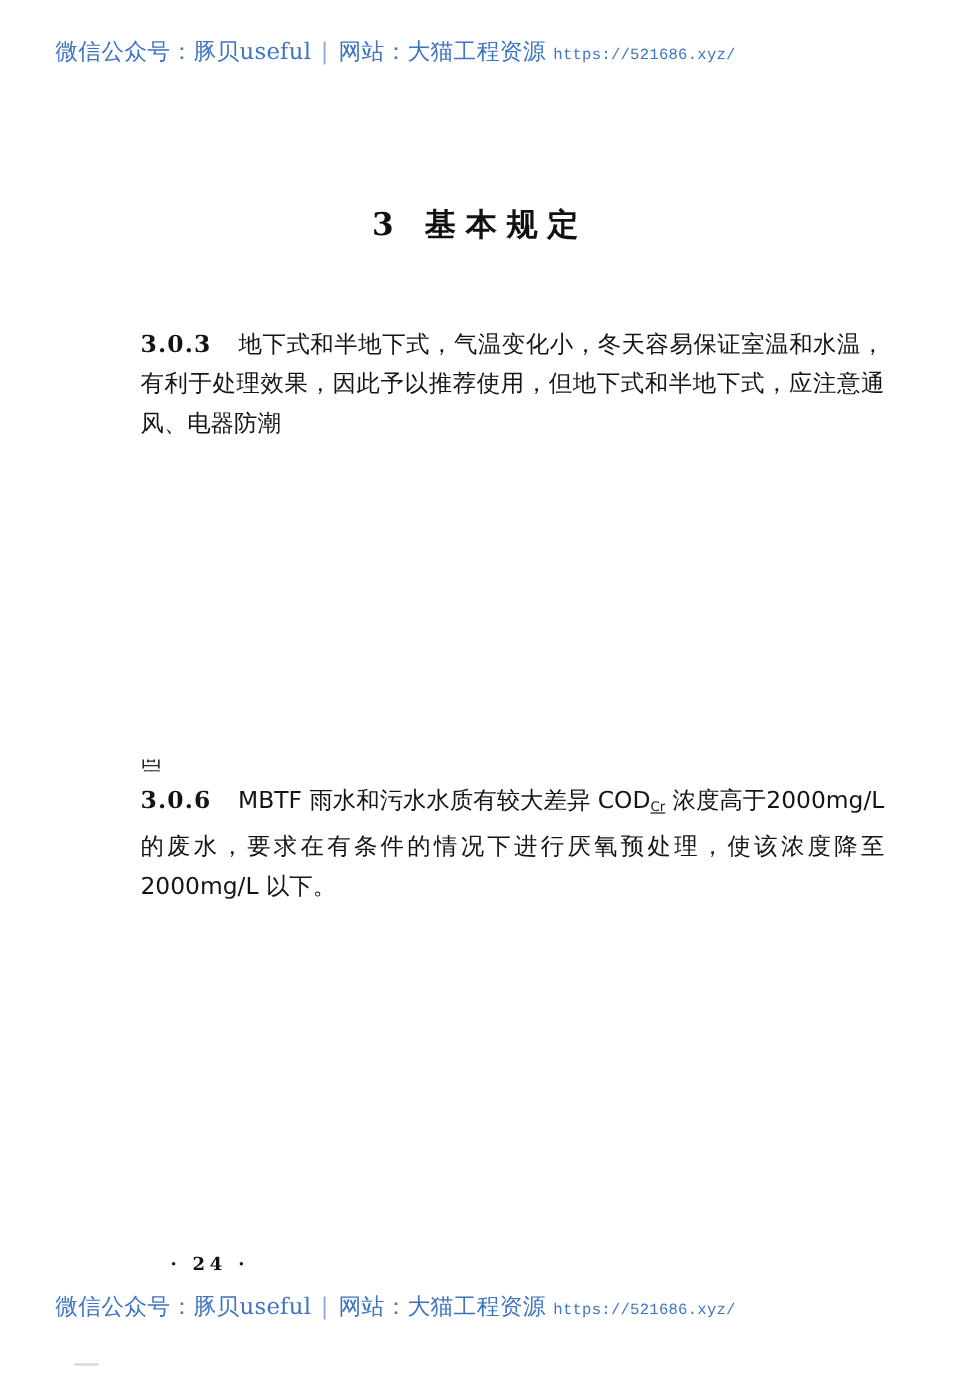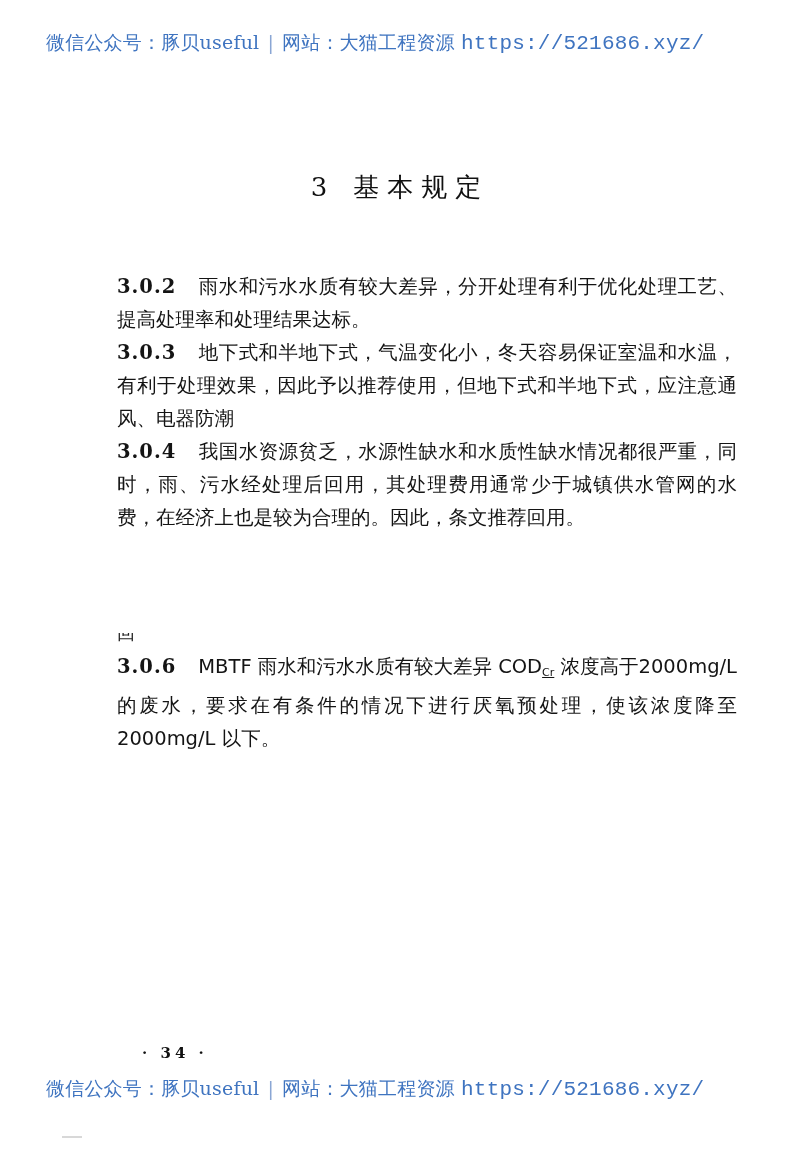--- a/index.html
+++ b/index.html
@@ -23,33 +23,33 @@
       color: #3f74c0;
       white-space: nowrap;
       letter-spacing: 0.2px;
     }
     .watermark .sep {
       color: #8aa6d4;
       margin: 0 8px;
     }
     .watermark .url {
       font-family: "Liberation Mono", "DejaVu Sans Mono", monospace;
-      font-size: 21px;
+      font-size: 13px;
     }
     .wm-top { top: 30px; }
     .wm-bottom { top: 1076px; }
 
     .chapter-title {
       position: absolute;
       top: 170px;
       left: 0;
       width: 800px;
       text-align: center;
       font-size: 26px;
-      font-weight: normal;
+      font-weight: bold;
       letter-spacing: 8px;
       font-family: "DejaVu Serif", "Liberation Serif", serif;
     }
     .chapter-title .num {
       margin-right: 18px;
     }
 
     .content {
       position: absolute;
       left: 117px;
@@ -119,39 +119,33 @@
 <div class="watermark wm-top">
   <span>微信公众号：豚贝useful</span><span class="sep">|</span><span>网站：大猫工程资源</span> <span class="url">https://521686.xyz/</span>
 </div>
 
 <div class="chapter-title">
   <span class="num">3</span><span>基本规定</span>
 </div>
 
 <div class="content block-a">
   <p class="clause">
-    <span class="clause-num">3.0.2</span><span>雨水和污水水质有较大差异，分开处理有利于优化处理工艺、提高处理率和处理结果达标。</span>
-  </p>
-  <p class="clause">
     <span class="clause-num">3.0.3</span><span>地下式和半地下式，气温变化小，冬天容易保证室温和水温，有利于处理效果，因此予以推荐使用，但地下式和半地下式，应注意通风、电器防潮</span>
-  </p>
-  <p class="clause">
-    <span class="clause-num">3.0.4</span><span>我国水资源贫乏，水源性缺水和水质性缺水情况都很严重，同时，雨、污水经处理后回用，其处理费用通常少于城镇供水管网的水费，在经济上也是较为合理的。因此，条文推荐回用。</span>
   </p>
 </div>
 
 <div class="remnant">
   <span>回用。</span>
 </div>
 
 <div class="content block-b">
   <p class="clause">
     <span class="clause-num">3.0.6</span><span>MBTF 雨水和污水水质有较大差异 COD</span><sub class="cr">Cr</sub><span> 浓度高于2000mg/L 的废水，要求在有条件的情况下进行厌氧预处理，使该浓度降至 2000mg/L 以下。</span>
   </p>
 </div>
 
-<div class="page-number">· 34 ·</div>
+<div class="page-number">· 24 ·</div>
 
 <div class="watermark wm-bottom">
   <span>微信公众号：豚贝useful</span><span class="sep">|</span><span>网站：大猫工程资源</span> <span class="url">https://521686.xyz/</span>
 </div>
 
 <div class="speck"></div>
 
 </body></html>

